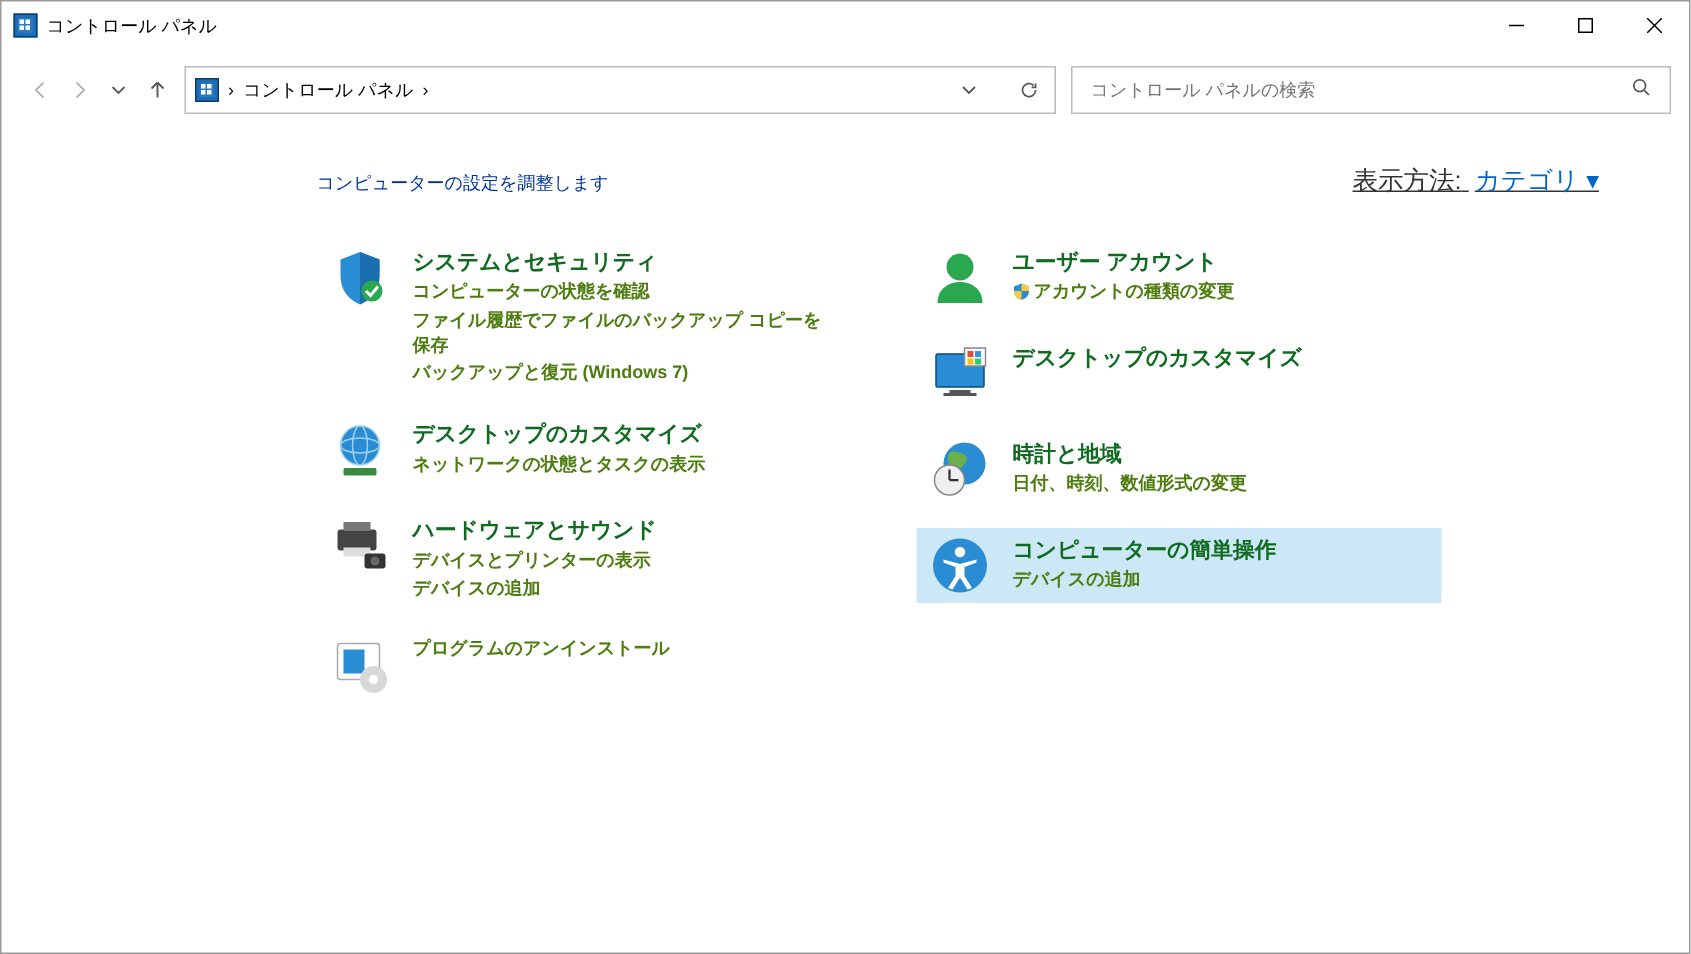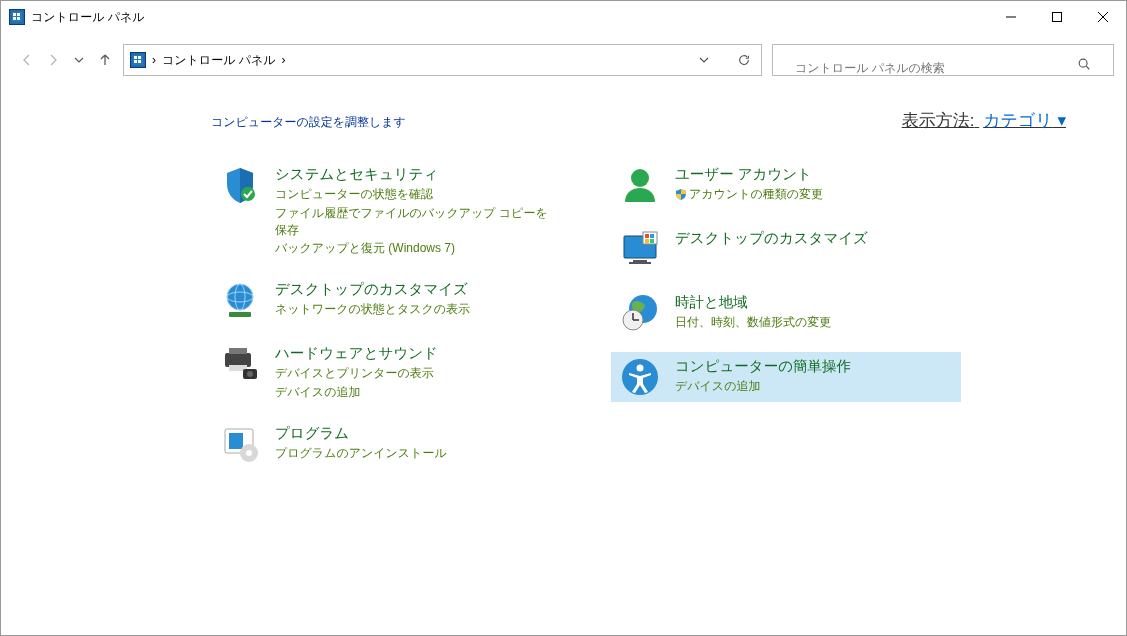--- a/index.html
+++ b/index.html
@@ -11,29 +11,29 @@
     .titlebar-right { display: flex; }
     .winbtn { width: 46px; height: 32px; display: flex; align-items: center; justify-content: center; font-size: 12px; cursor: default; }
     .toolbar { height: 38px; display: flex; align-items: center; padding: 2px 12px 2px 18px; gap: 10px; margin-top: 8px; }
     .navarrow { width: 16px; height: 16px; display: flex; align-items: center; justify-content: center; color: #6b6b6b; }
     .navarrow.disabled { opacity: 0.45; }
     .addrbar { flex: 1; height: 32px; border: 1px solid #bbb; display: flex; align-items: center; padding-left: 6px; gap: 6px; }
     .addr-icon { width: 16px; height: 16px; background: #1e6bb8; display: inline-flex; align-items: center; justify-content: center; font-size: 9px; color: #fff; border: 1px solid #0a3d6e; }
     .addr-seg { font-size: 12px; color: #000; }
     .addr-spacer { flex: 1; }
     .addr-btn { width: 34px; height: 30px; display: flex; align-items: center; justify-content: center; color: #555; }
-    .searchbox { width: 342px; height: 32px; border: 1px solid #bbb; display: flex; align-items: flex-end; padding: 0 22px; }
+    .searchbox { width: 400px; height: 32px; border: 1px solid #bbb; display: flex; align-items: center; padding: 0 12px; }
     .searchbox input { flex: 1; border: none; outline: none; font-size: 12px; color: #555; }
     .searchicon { color: #555; }
     .content { padding: 30px 60px 0 210px; }
     .heading-row { display: flex; align-items: baseline; gap: 48px; }
     .heading { color: #003399; font-size: 12px; }
     .viewby { margin-left: auto; font-size: 17px; color: #333; text-decoration: underline; }
     .viewby-link { color: #0066cc; margin-left: 4px; }
-    .cat-grid { margin-top: 28px; display: flex; gap: 50px; }
+    .cat-grid { margin-top: 28px; display: flex; gap: 50px; font-weight: bold; }
     .col { width: 350px; display: flex; flex-direction: column; gap: 14px; }
     .item { display: flex; gap: 14px; padding: 4px 8px; align-items: flex-start; }
     .item.highlight { background: #cce8f7; }
     .icon-box { width: 42px; height: 42px; flex-shrink: 0; display: flex; align-items: center; justify-content: center; }
     .item-txt { display: flex; flex-direction: column; gap: 2px; padding-top: 1px; }
     .item-title { color: #106b21; font-size: 14.5px; }
     .item-link { color: #4d7c0f; font-size: 12px; line-height: 1.4; }
     .shield-mini { display: inline-block; width: 12px; height: 12px; vertical-align: -2px; margin-right: 2px; }
   </style>
 </head>
@@ -194,21 +194,20 @@
       <div class="item">
         <div class="icon-box">
           <svg width="42" height="42" viewBox="0 0 42 42">
               <rect x="6" y="6" width="28" height="24" rx="2" fill="#fff" stroke="#aaa"></rect>
               <rect x="10" y="10" width="14" height="16" fill="#2a8dd4"></rect>
               <circle cx="30" cy="30" r="9" fill="#d8d8d8"></circle>
               <circle cx="30" cy="30" r="3" fill="#fff"></circle>
             </svg>
         </div>
         <div class="item-txt">
-          <span class="item-title">プログラム</span>
           <span class="item-link">プログラムのアンインストール</span>
         </div>
       </div>
 
     </div>
 
     <div class="col">
 
       <div class="item">
         <div class="icon-box">

